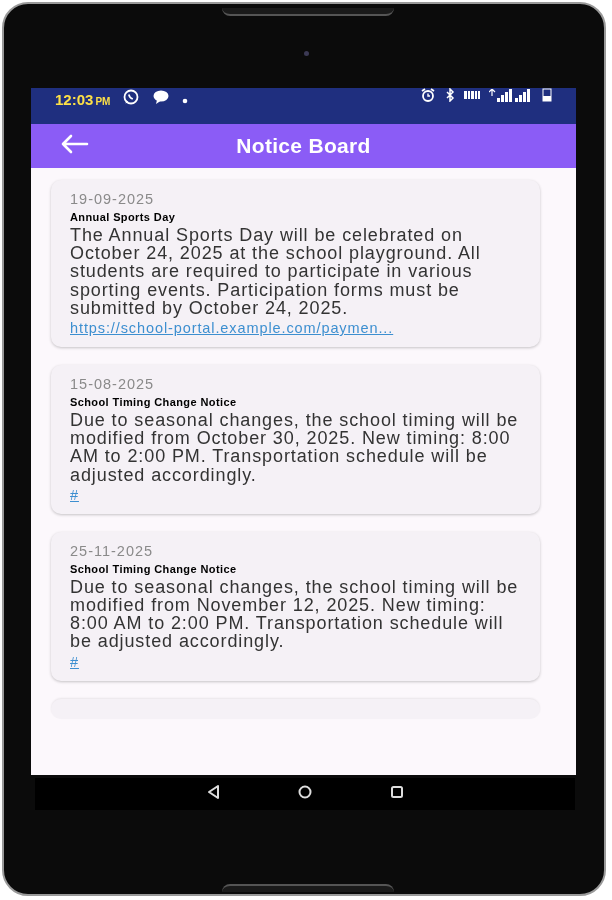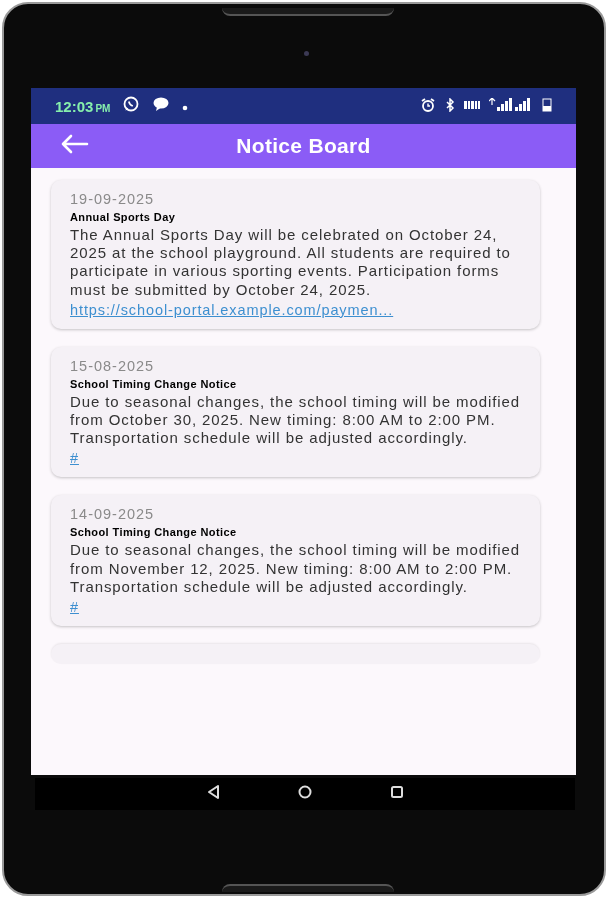--- a/index.html
+++ b/index.html
@@ -2,33 +2,33 @@
 <html><head>
 <meta charset="utf-8">
 <style>
   html, body { margin:0; padding:0; }
   body { width:612px; height:900px; background:#ffffff; position:relative; overflow:hidden; font-family:"Liberation Sans", sans-serif; }
   .device { position:absolute; left:2px; top:2px; width:604px; height:894px; background:#0b0b0b; border:2px solid #9a9a9a; border-radius:26px; box-sizing:border-box; }
   .notch-top { position:absolute; left:218px; top:4px; width:172px; height:6px; border-bottom:2px solid #555; border-radius:0 0 10px 10px; background:#1a1a1a; }
   .notch-bottom { position:absolute; left:218px; bottom:2px; width:172px; height:6px; border-top:2px solid #555; border-radius:10px 10px 0 0; background:#1a1a1a; }
   .camera { position:absolute; left:300px; top:47px; width:5px; height:5px; border-radius:50%; background:#3c3a55; }
   .screen { position:absolute; left:31px; top:88px; width:545px; height:687px; background:#fcf8fc; overflow:hidden; }
-  .statusbar { height:36px; background:#1f2f7f; display:flex; align-items:center; padding:0 24px; color:#86efac; box-sizing:border-box; }
+  .statusbar { height:36px; background:#1f2f7f; display:flex; align-items:flex-start; padding:0 24px; color:#fde047; box-sizing:border-box; }
   .time { font-weight:bold; font-size:15px; }
   .time small { font-size:10px; margin-left:2px; }
   .sb-left { display:flex; align-items:center; gap:12px; }
   .sb-right { margin-left:auto; display:flex; align-items:center; gap:9px; font-size:12px; }
   .appbar { height:44px; background:#8b5cf6; display:flex; align-items:center; position:relative; color:#fff; }
   .back { position:absolute; left:26px; top:8px; width:34px; height:28px; display:flex; align-items:center; justify-content:center; }
   .title { width:100%; text-align:center; font-size:21px; font-weight:bold; letter-spacing:0.3px; }
   .list { padding:12px 36px 0 20px; }
   .card { background:#f5f1f6; border-radius:10px; box-shadow:0 1px 3px rgba(0,0,0,0.22); padding:11px 19px 11px 19px; margin-bottom:18px; }
   .date { color:#8a8a8a; font-size:14.5px; letter-spacing:1px; }
   .ctitle { color:#000000; font-size:11px; font-weight:bold; margin-top:4px; letter-spacing:0.4px; }
-  .body { color:#333; font-size:15px; line-height:18.2px; margin-top:3px; letter-spacing:0.9px; }
+  .body { color:#333; font-size:18px; line-height:18.2px; margin-top:3px; letter-spacing:0.9px; }
   .link { display:block; color:#3d8fd0; text-decoration:underline; font-size:14.5px; margin-top:3px; letter-spacing:0.9px; white-space:nowrap; overflow:hidden; }
   .card.partial { height:20px; padding:0; margin-bottom:0; box-shadow:0 -1px 2px rgba(0,0,0,0.08); }
   .navbar { position:absolute; left:35px; top:778px; width:540px; height:32px; background:#000; display:flex; align-items:center; justify-content:center; gap:70px; }
   .nav-btn { width:22px; height:22px; display:flex; align-items:center; justify-content:center; }
 </style>
 </head>
 <body>
 
 <div class="device">
   <div class="notch-top"></div>
@@ -121,21 +121,21 @@
       <div class="body">The Annual Sports Day will be celebrated on October 24, 2025 at the school playground. All students are required to participate in various sporting events. Participation forms must be submitted by October 24, 2025.</div>
       <a class="link">https://school-portal.example.com/paymen...</a>
     </div>
     <div class="card">
       <div class="date">15-08-2025</div>
       <div class="ctitle">School Timing Change Notice</div>
       <div class="body">Due to seasonal changes, the school timing will be modified from October 30, 2025. New timing: 8:00 AM to 2:00 PM. Transportation schedule will be adjusted accordingly.</div>
       <a class="link">#</a>
     </div>
     <div class="card">
-      <div class="date">14-09-2025</div>
+      <div class="date">25-11-2025</div>
       <div class="ctitle">School Timing Change Notice</div>
       <div class="body">Due to seasonal changes, the school timing will be modified from November 12, 2025. New timing: 8:00 AM to 2:00 PM. Transportation schedule will be adjusted accordingly.</div>
       <a class="link">#</a>
     </div>
     <div class="card partial"></div>
   </div>
 </div>
 
 <div class="navbar">
   <div class="nav-btn">

